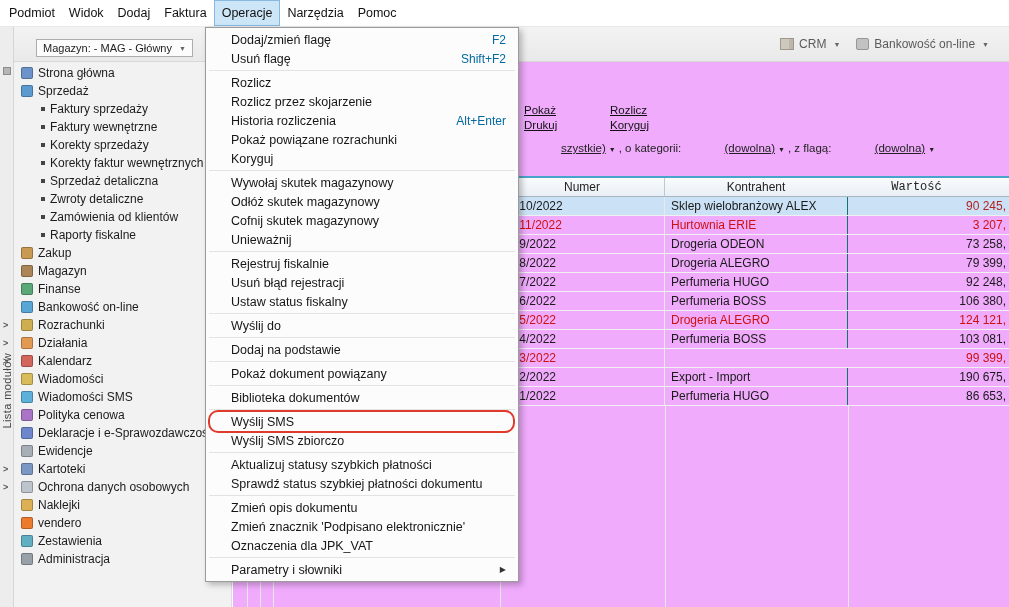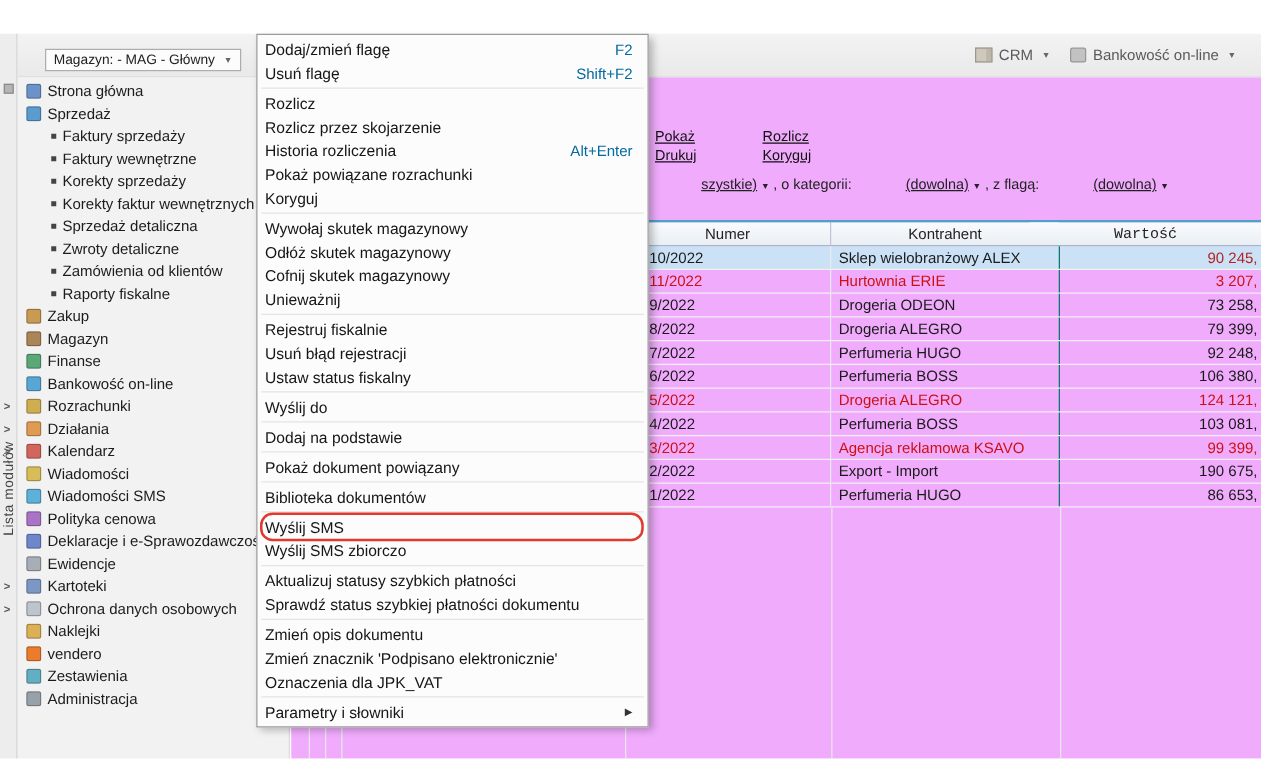--- a/index.html
+++ b/index.html
@@ -62,31 +62,40 @@
   .cell { position:absolute; top:0; height:100%; line-height:18px; overflow:hidden; white-space:nowrap; }
   .c-num { left:267px; width:165px; padding-left:7px; border-left:1px solid #e6eaee; border-right:1px solid #e6eaee; }
   .c-kon { left:432px; width:183px; padding-left:6px; border-right:1px solid #0f766e; }
   .c-val { left:615px; right:0; text-align:right; padding-right:3px; }
   .c-val.vred { color:#b22222; }
   .vl { position:absolute; width:1px; background:#e8e8e8; bottom:0; }
   .vl-a{top:19px;} .vl-b{top:228px;}
 
   
   .menu { position:absolute; left:205px; top:27px; width:314px; background:#fcfcfc; border:1px solid #9b9b9b; box-shadow:3px 3px 6px rgba(0,0,0,.25); z-index:10; padding:2px 0; }
-  .mi { position:relative; height:19px; display:flex; align-items:center; justify-content:space-between; padding:0 12px 0 6px; font-size:12.5px; color:#161616; white-space:nowrap; }
+  .mi { position:relative; height:19px; display:flex; align-items:center; justify-content:space-between; padding:0 12px 0 25px; font-size:12.5px; color:#161616; white-space:nowrap; }
   .mi .sc { font-size:12px; color:#0369a1; margin-left:12px; }
   .msep { height:0; border-top:1px solid #e3e3e3; margin:2px 3px; }
   .mi.annotated::after { content:""; position:absolute; left:2px; right:3px; top:-2px; bottom:-2px; border:2px solid #df3a2c; border-radius:10px; pointer-events:none; }
   .subarrow { font-size:8px; color:#333; }
 </style>
 </head>
 <body>
 
 <div class="screen">
 
+  <div class="menubar">
+    <div class="mb-item">Podmiot</div>
+    <div class="mb-item">Widok</div>
+    <div class="mb-item">Dodaj</div>
+    <div class="mb-item">Faktura</div>
+    <div class="mb-item active">Operacje</div>
+    <div class="mb-item">Narzędzia</div>
+    <div class="mb-item">Pomoc</div>
+  </div>
 
   <div class="topband">
     <div class="mag-box">
       <span>Magazyn: - MAG - Główny</span>
       <span class="dd-arrow">▼</span>
     </div>
     <div class="band-right">
       <div class="band-group">
         <span class="ico-crm"></span>
         <span>CRM</span>
@@ -281,21 +290,20 @@
           <span class="cell c-kon">Drogeria ALEGRO</span>
           <span class="cell c-val">124 121,</span>
         </div>
         <div class="trow">
           <span class="cell c-num">S 4/2022</span>
           <span class="cell c-kon">Perfumeria BOSS</span>
           <span class="cell c-val">103 081,</span>
         </div>
         <div class="trow red">
           <span class="cell c-num">S 3/2022</span>
-          <span class="cell c-kon">Agencja reklamowa KSAVO</span>
           <span class="cell c-val">99 399,</span>
         </div>
         <div class="trow">
           <span class="cell c-num">S 2/2022</span>
           <span class="cell c-kon">Export - Import</span>
           <span class="cell c-val">190 675,</span>
         </div>
         <div class="trow">
           <span class="cell c-num">S 1/2022</span>
           <span class="cell c-kon">Perfumeria HUGO</span>

